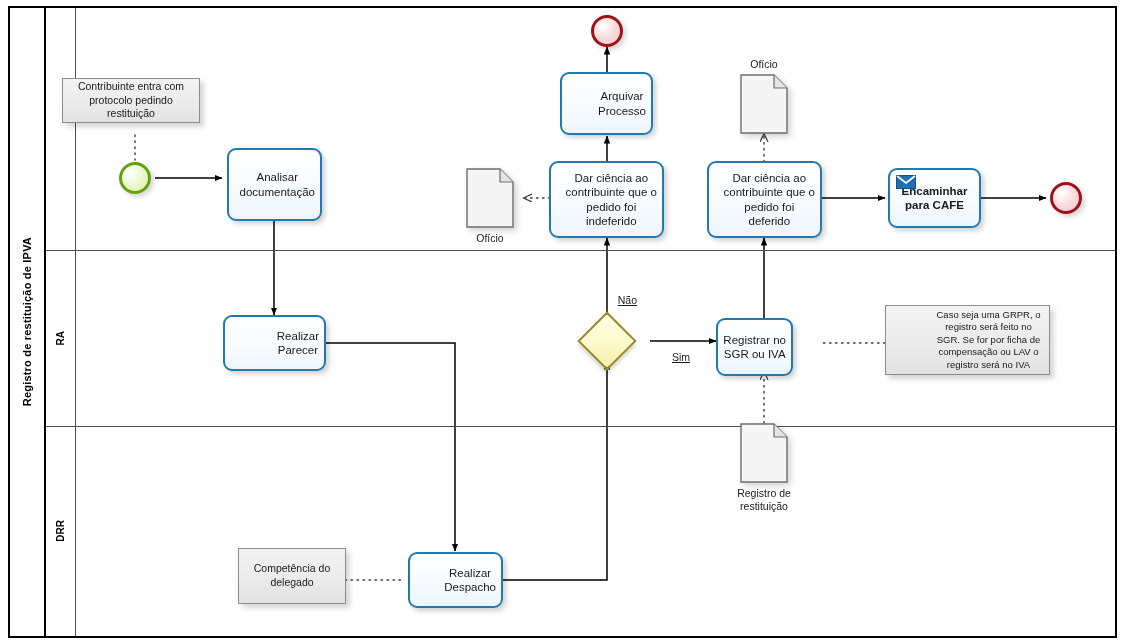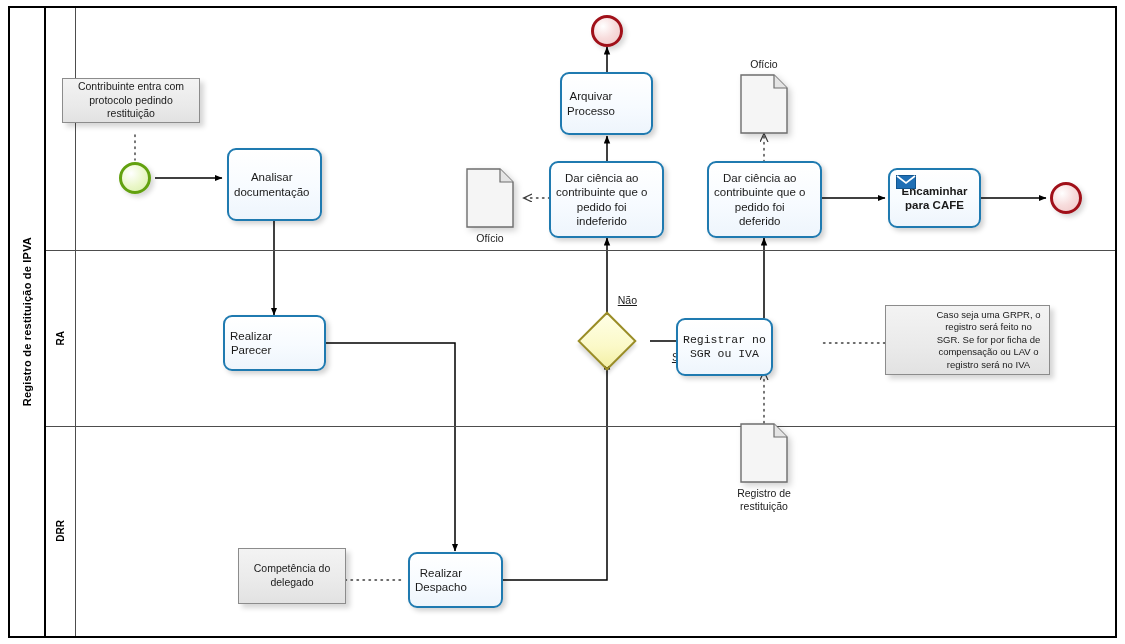--- a/index.html
+++ b/index.html
@@ -68,21 +68,21 @@
     height: 1px;
   }
   
   .task {
     border: 2px solid #1f7ab0;
     border-radius: 9px;
     background: linear-gradient(to bottom, #ffffff 0%, #f7fbff 55%, #eef5fc 100%);
     box-shadow: 3px 3px 5px rgba(0,0,0,0.18);
     display: flex;
     align-items: center;
-    justify-content: flex-start;
+    justify-content: flex-end;
     text-align: center;
     font-size: 11.5px;
     color: #1a1a1a;
     line-height: 1.22;
     padding: 3px 5px;
   }
   .task .tasklabel { display: block; }
   .task-msg { justify-content: center; }
   .env-icon {
     position: absolute;
@@ -278,21 +278,21 @@
     </svg>
     <span class="tasklabel" style="white-space:pre-line;font-weight:bold;">Encaminhar
 para CAFE</span>
   </div>
 
   <div class="node task" style="left:223px; top:315px; width:103px; height:56px;">
     <span class="tasklabel" style="white-space:pre-line;">Realizar
 Parecer</span>
   </div>
 
-  <div class="node task" style="left:676px; top:318px; width:97px; height:58px;font-family:Liberation Mono, monospace;">
+  <div class="node task" style="left:716px; top:318px; width:77px; height:58px;">
     <span class="tasklabel" style="white-space:pre-line;">Registrar no
 SGR ou IVA</span>
   </div>
 
   <div class="node task" style="left:408px; top:552px; width:95px; height:56px;">
     <span class="tasklabel" style="white-space:pre-line;">Realizar
 Despacho</span>
   </div>
 
   <div class="node" style="left:466px; top:168px; width:48px; height:60px;">

